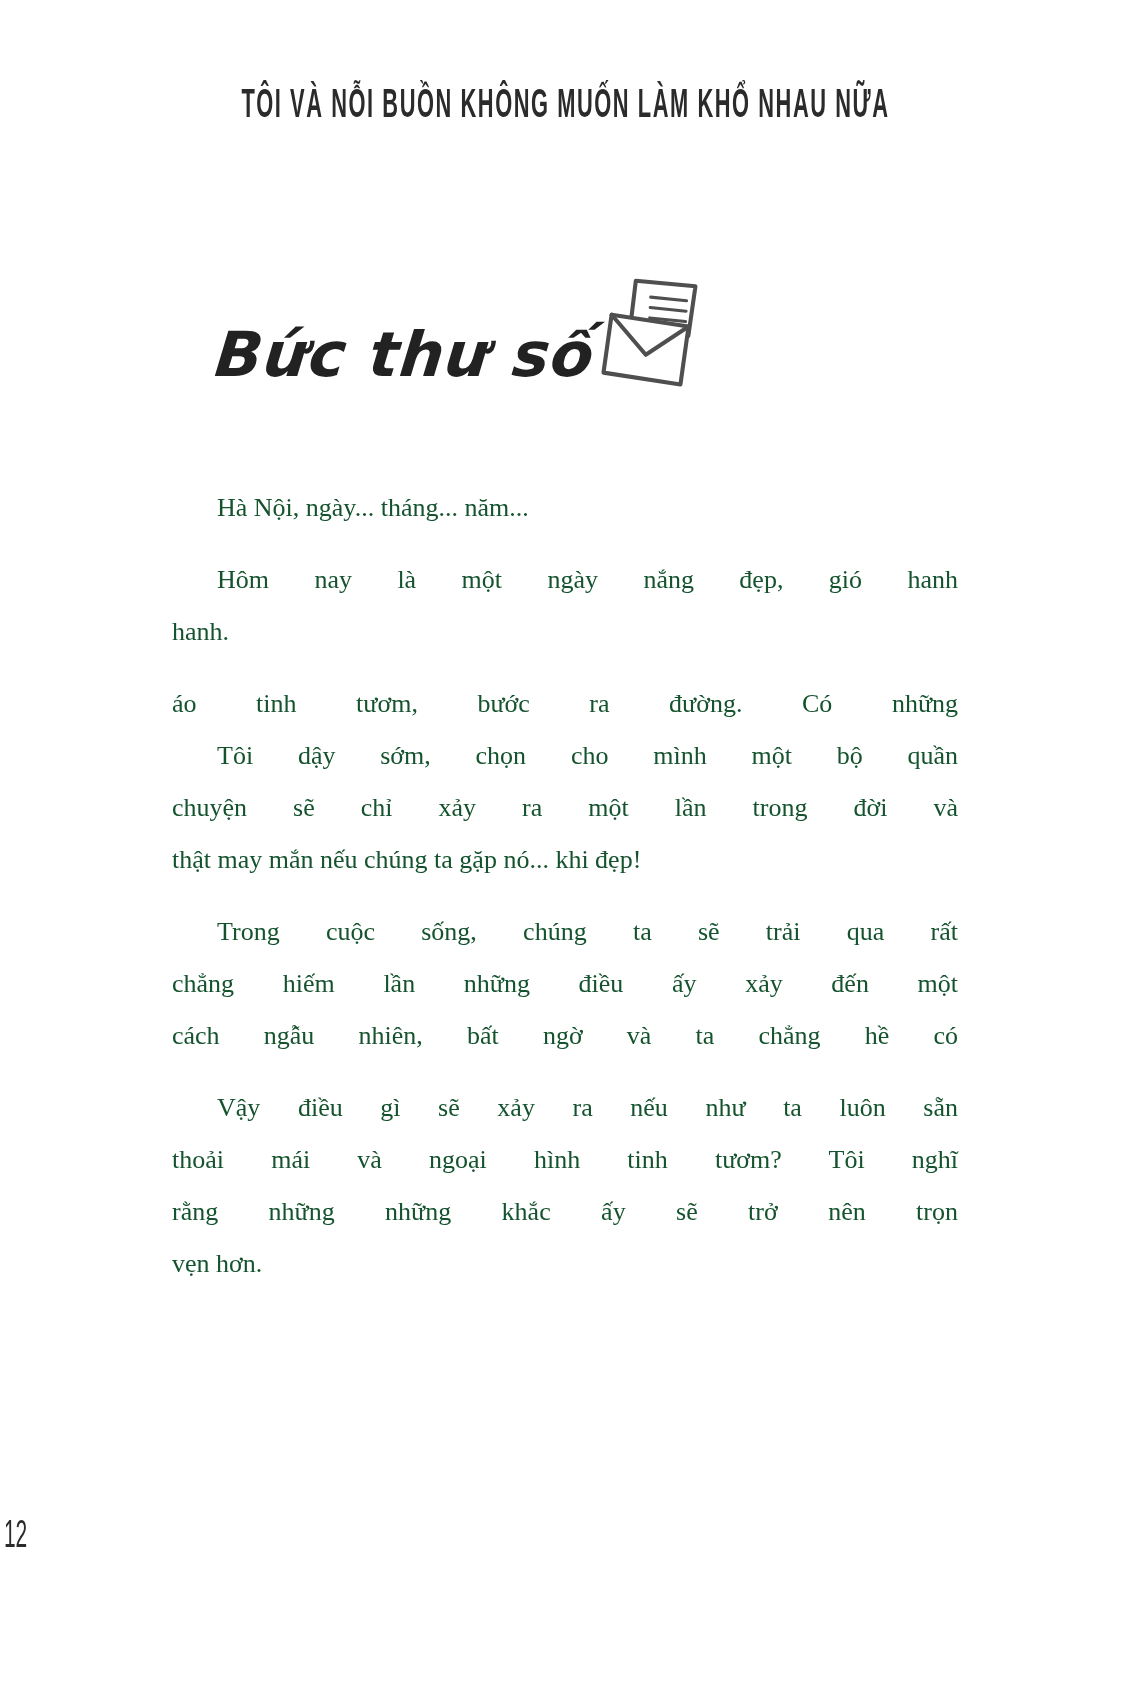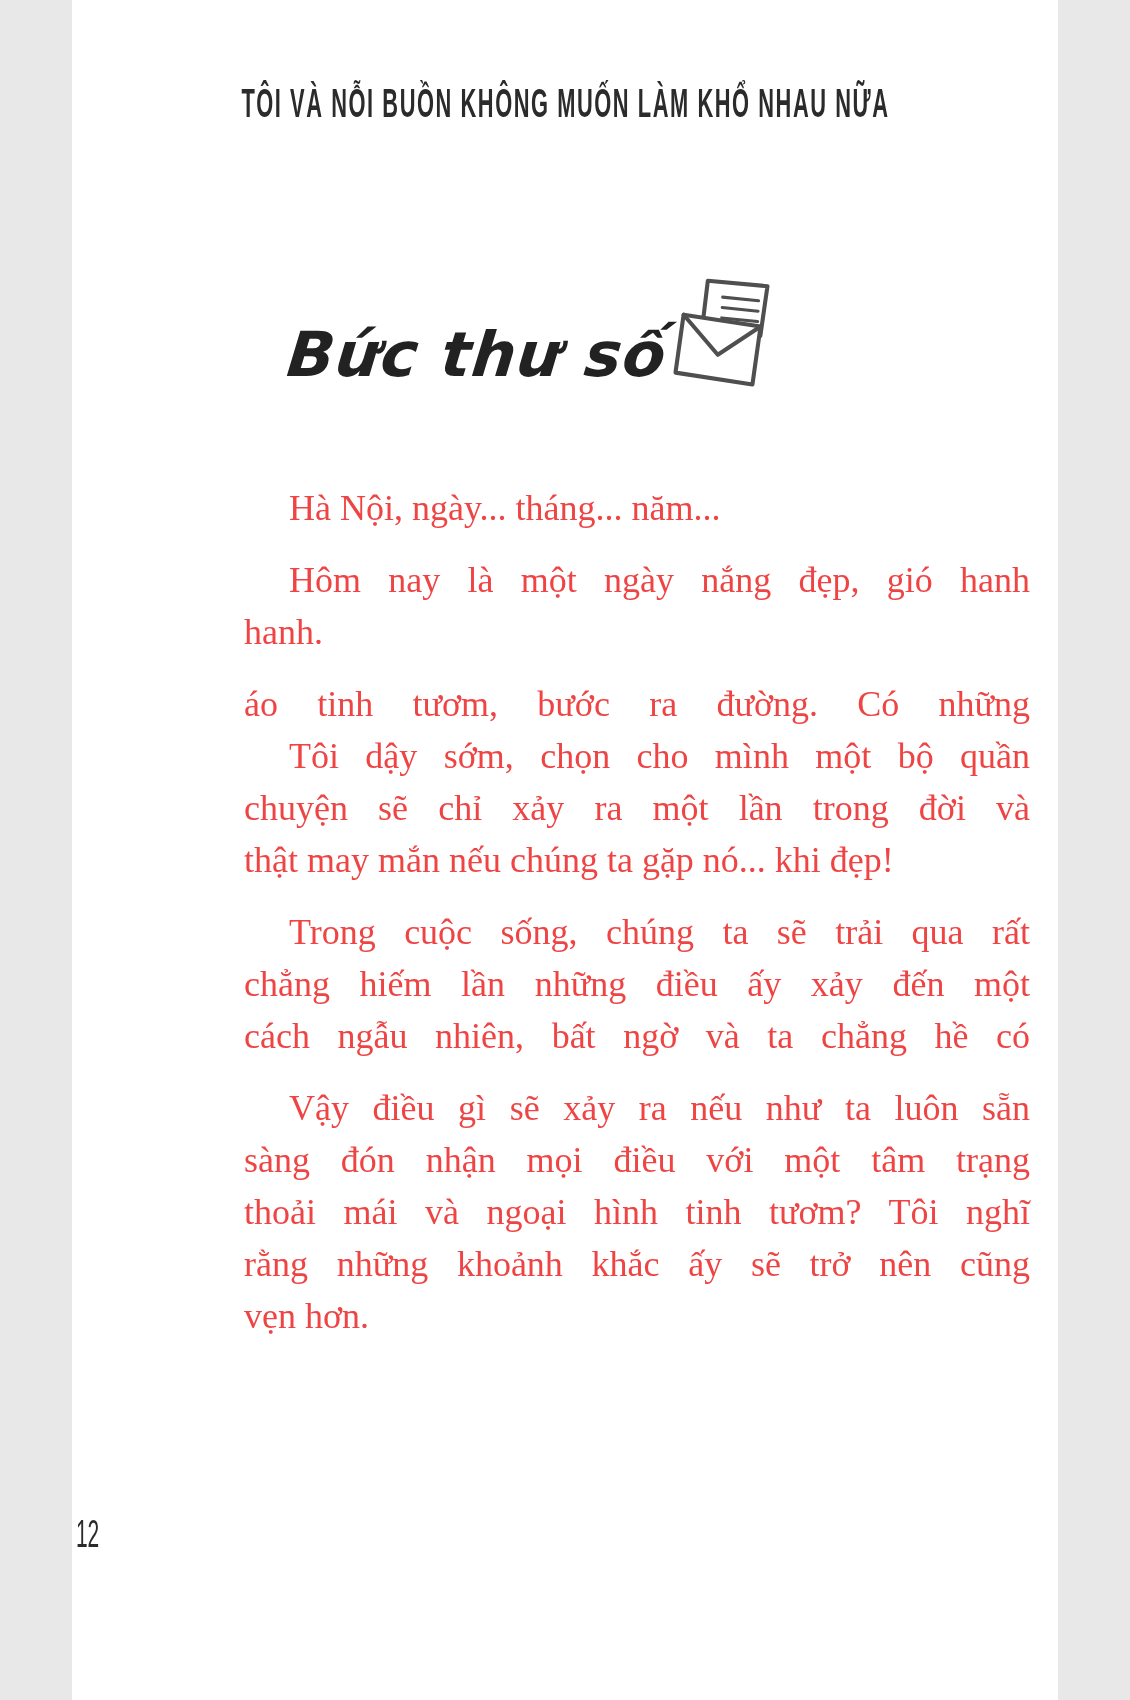--- a/index.html
+++ b/index.html
@@ -1,18 +1,18 @@
 <!DOCTYPE html>
 <html><head>
 <meta charset="utf-8">
 <style>
   html, body { margin: 0; padding: 0; background: #e8e8e8; }
   .page {
     position: relative;
-    width: 986px;
+    width: 1130px;
     height: 1700px;
     margin: 0 auto;
     background: #ffffff;
     overflow: hidden;
     font-family: "Liberation Serif", serif;
     color: #1c1c1c;
   }
 
   
   .running-header {
@@ -58,23 +58,23 @@
     width: 102px;
     height: 122px;
   }
 
   
   .body-text {
     position: absolute;
     top: 482px;
     left: 172px;
     width: 786px;
-    font-size: 36px;
+    font-size: 26px;
     line-height: 52px;
-    color: #ef4444;
+    color: #14532d;
   }
   .body-text p { margin: 0 0 20px 0; }
   .line {
     display: block;
     text-align: justify;
     text-align-last: justify;
     white-space: normal;
   }
   .line.first { text-indent: 45px; }
   .line.last { text-align-last: left; }
@@ -135,23 +135,22 @@
       <span class="line">chuyện sẽ chỉ xảy ra một lần trong đời và</span>
       <span class="line last">thật may mắn nếu chúng ta gặp nó... khi đẹp!</span>
     </p>
     <p>
       <span class="line first">Trong cuộc sống, chúng ta sẽ trải qua rất</span>
       <span class="line">chẳng hiếm lần những điều ấy xảy đến một</span>
       <span class="line">cách ngẫu nhiên, bất ngờ và ta chẳng hề có</span>
     </p>
     <p>
       <span class="line first">Vậy điều gì sẽ xảy ra nếu như ta luôn sẵn</span>
-      <span class="line">sàng đón nhận mọi điều với một tâm trạng</span>
       <span class="line">thoải mái và ngoại hình tinh tươm? Tôi nghĩ</span>
-      <span class="line">rằng những khoảnh khắc ấy sẽ trở nên cũng</span>
+      <span class="line">rằng những những khắc ấy sẽ trở nên trọn</span>
       <span class="line last">vẹn hơn.</span>
     </p>
   </div>
 
   <div class="page-number">
     <span class="num">12</span>
   </div>
 
 </div>
 

